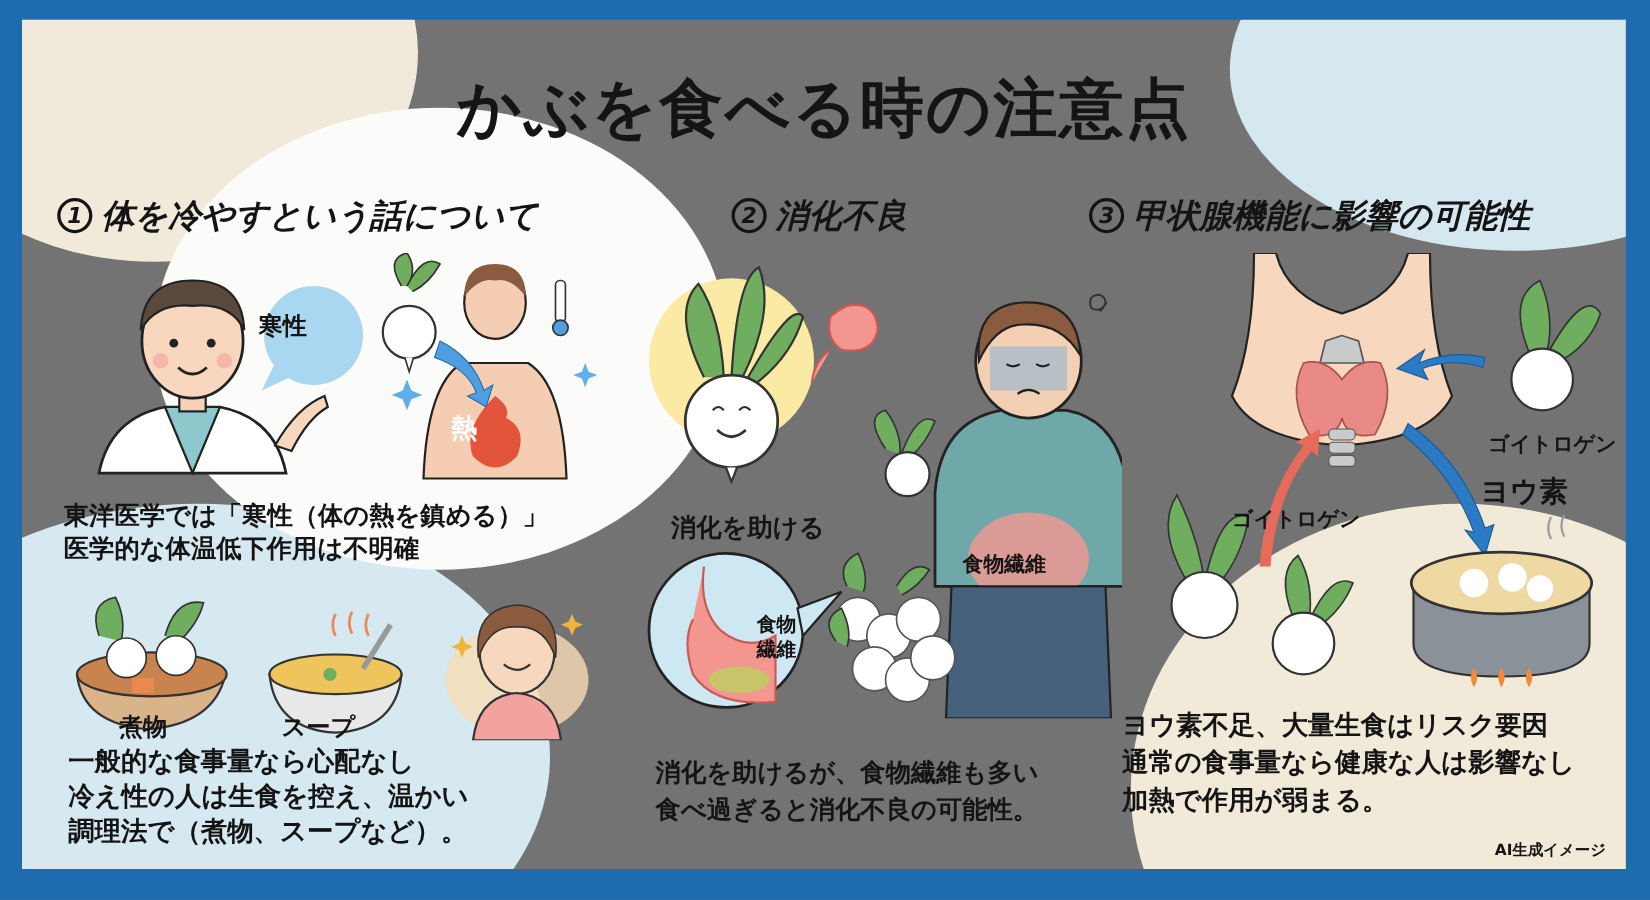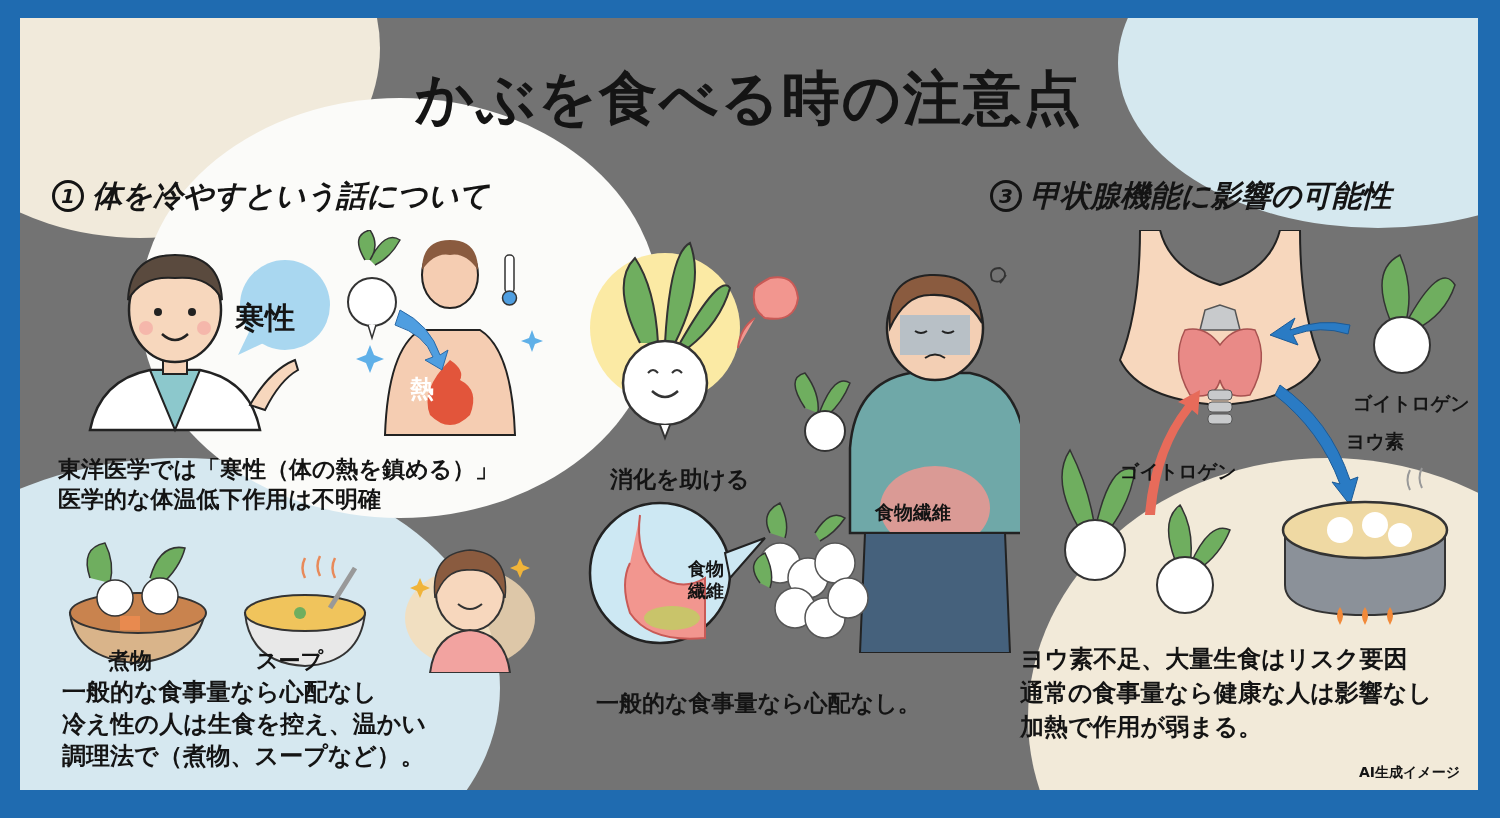--- a/index.html
+++ b/index.html
@@ -35,20 +35,23 @@
   <div class="blob blob-tr"></div>
   <div class="blob blob-bl"></div>
   <div class="blob blob-br"></div>
   <div class="blob blob-white-tl"></div>
 
   <h1 class="title">かぶを食べる時の注意点</h1>
 
   <div class="sec-head sec1">
     <span class="num">1</span><span>体を冷やすという話について</span>
   </div>
+  <div class="sec-head sec2">
+    <span class="num">2</span><span>消化不良</span>
+  </div>
   <div class="sec-head sec3">
     <span class="num">3</span><span>甲状腺機能に影響の可能性</span>
   </div>
 
   <svg class="illus" style="left:50px; top:212px;" width="500" height="210">
 
     <g>
       <path d="M20 200 Q30 150 80 140 L130 140 Q180 150 190 200 Z" fill="#ffffff" stroke="#222" stroke-width="2.5"></path>
       <path d="M80 140 L105 200 L130 140 Z" fill="#8cc8cc" stroke="#222" stroke-width="2"></path>
       <rect x="93" y="118" width="24" height="26" fill="#f5d2b8" stroke="#222" stroke-width="2"></rect>
@@ -78,21 +81,21 @@
       <path d="M352 40 Q352 10 380 10 Q408 10 408 40 Q395 22 380 25 Q365 22 352 40 Z" fill="#8a5b3f"></path>
       <path d="M315 205 Q318 120 350 100 L410 100 Q442 120 445 205 Z" fill="#f5cdb2" stroke="#222" stroke-width="2"></path>
       <path d="M380 130 Q350 160 360 185 Q380 205 400 185 Q410 160 390 150 Q395 140 380 130 Z" fill="#e2553b"></path>
       <path d="M330 80 Q360 95 370 125 L378 120 L372 140 L355 130 L363 127 Q355 105 325 95 Z" fill="#4f9ee0" stroke="#2a6aa8" stroke-width="1"></path>
       <rect x="435" y="25" width="9" height="38" rx="4" fill="#fff" stroke="#333" stroke-width="1.5"></rect>
       <circle cx="439.5" cy="68" r="7" fill="#4f9ee0" stroke="#333" stroke-width="1.5"></circle>
       <path d="M300 115 l4 10 l10 4 l-10 4 l-4 10 l-4 -10 l-10 -4 l10 -4 Z" fill="#5fb0e8"></path>
       <path d="M462 100 l3 8 l8 3 l-8 3 l-3 8 l-3 -8 l-8 -3 l8 -3 Z" fill="#5fb0e8"></path>
     </g>
   </svg>
-  <div class="label" style="left:215px; top:280px; font-size:30px;">寒性</div>
+  <div class="label" style="left:215px; top:264px; font-size:22px;">寒性</div>
   <div class="label" style="left:390px; top:355px; font-size:24px; color:#fff;">熱</div>
 
   <div class="body-text" style="left:38px; top:436px;">
     <div>東洋医学では「寒性（体の熱を鎮める）」</div>
     <div>医学的な体温低下作用は不明確</div>
   </div>
 
   <svg class="illus" style="left:40px; top:520px;" width="480" height="135">
     <g>
       <path d="M30 40 Q20 10 45 5 Q55 25 50 45 M90 40 Q100 5 125 10 Q120 30 100 48" fill="#6fae5f" stroke="#333" stroke-width="1.5"></path>
@@ -170,21 +173,22 @@
     </g>
   </svg>
   <div class="label" style="left:590px; top:446px; font-size:23px;">消化を助ける</div>
   <div class="label" style="left:855px; top:482px; font-size:19px;">食物繊維</div>
   <div class="label" style="left:668px; top:540px; font-size:18px; line-height:22px;">
     <div>食物</div>
     <div>繊維</div>
   </div>
 
   <div class="body-text" style="left:576px; top:668px; line-height:34px;">
-    <div>一般的な食事量なら心配なし。</div>
+    <div>消化を助けるが、食物繊維も多い</div>
+    <div>食べ過ぎると消化不良の可能性。</div>
   </div>
 
   <svg class="illus" style="left:1000px; top:212px;" width="460" height="410">
     <g>
       <path d="M140 0 Q150 40 200 55 Q250 40 260 0 L280 0 Q280 80 300 130 Q280 170 200 175 Q120 170 100 130 Q120 80 120 0 Z" fill="#f7d7bd" stroke="#222" stroke-width="2"></path>
       <path d="M200 75 L185 80 L180 100 L220 100 L215 80 Z" fill="#c8cacc" stroke="#555" stroke-width="1.5"></path>
       <path d="M165 100 Q150 130 170 165 Q195 170 200 150 Q205 170 230 165 Q250 130 235 100 Q215 95 200 115 Q185 95 165 100 Z" fill="#e98a87" stroke="#a85250" stroke-width="1.5"></path>
       <rect x="188" y="160" width="24" height="10" rx="4" fill="#c8cacc" stroke="#555"></rect>
       <rect x="188" y="172" width="24" height="10" rx="4" fill="#c8cacc" stroke="#555"></rect>
       <rect x="188" y="184" width="24" height="10" rx="4" fill="#c8cacc" stroke="#555"></rect>
@@ -206,21 +210,21 @@
       <path d="M390 240 q-5 10 0 20 M402 238 q-5 10 0 20" fill="none" stroke="#999" stroke-width="2"></path>
       <path d="M265 300 L265 355 Q265 385 345 385 Q425 385 425 355 L425 300 Z" fill="#8b9199" stroke="#333" stroke-width="2"></path>
       <ellipse cx="345" cy="300" rx="82" ry="28" fill="#efd9a3" stroke="#333" stroke-width="2.5"></ellipse>
       <circle cx="320" cy="300" r="13" fill="#fff"></circle>
         <circle cx="355" cy="295" r="13" fill="#fff"></circle>
         <circle cx="380" cy="305" r="12" fill="#fff"></circle>
       <path d="M320 395 q-6 -10 0 -18 q6 8 0 18 M345 395 q-6 -10 0 -18 q6 8 0 18 M370 395 q-6 -10 0 -18 q6 8 0 18" fill="#f28a3a"></path>
     </g>
   </svg>
   <div class="label" style="left:1333px; top:373px; font-size:19px;">ゴイトロゲン</div>
-  <div class="label" style="left:1326px; top:411px; font-size:19px;text-align:right;">ヨウ素</div>
+  <div class="label" style="left:1326px; top:411px; font-size:26px;text-align:right;">ヨウ素</div>
   <div class="label" style="left:1100px; top:441px; font-size:19px;">ゴイトロゲン</div>
 
   <div class="body-text" style="left:1000px; top:624px; line-height:34px; font-size:24px;">
     <div>ヨウ素不足、大量生食はリスク要因</div>
     <div>通常の食事量なら健康な人は影響なし</div>
     <div>加熱で作用が弱まる。</div>
   </div>
 
   <div class="ai-label">AI生成イメージ</div>
 </div>

